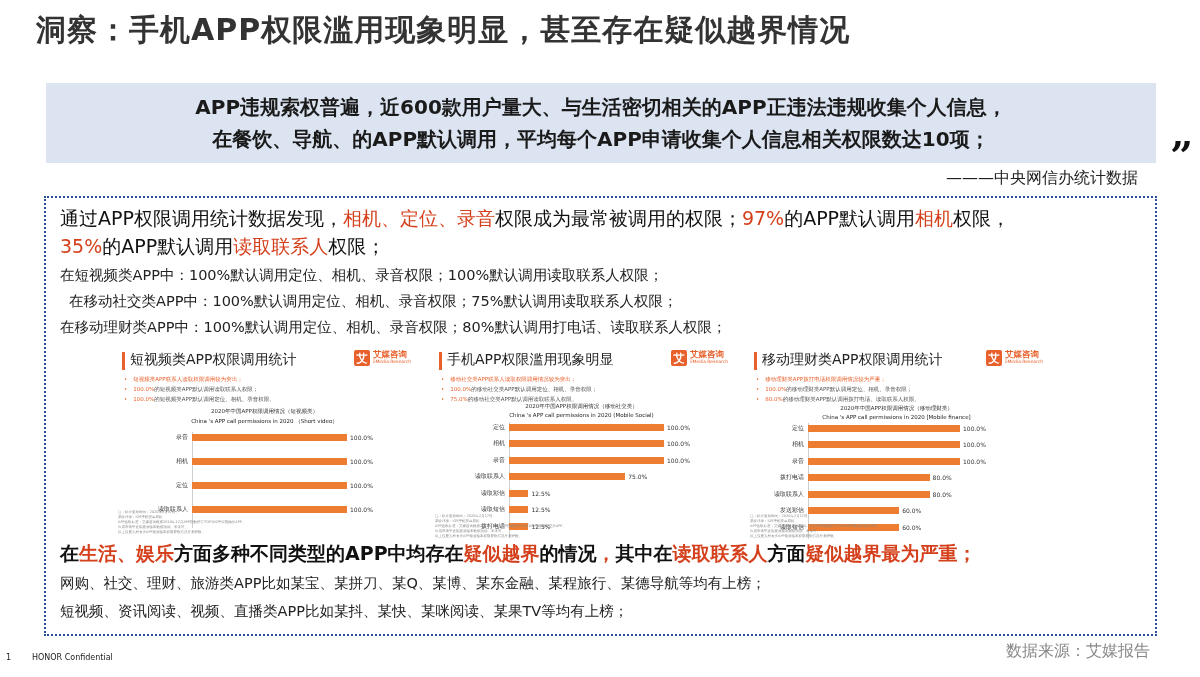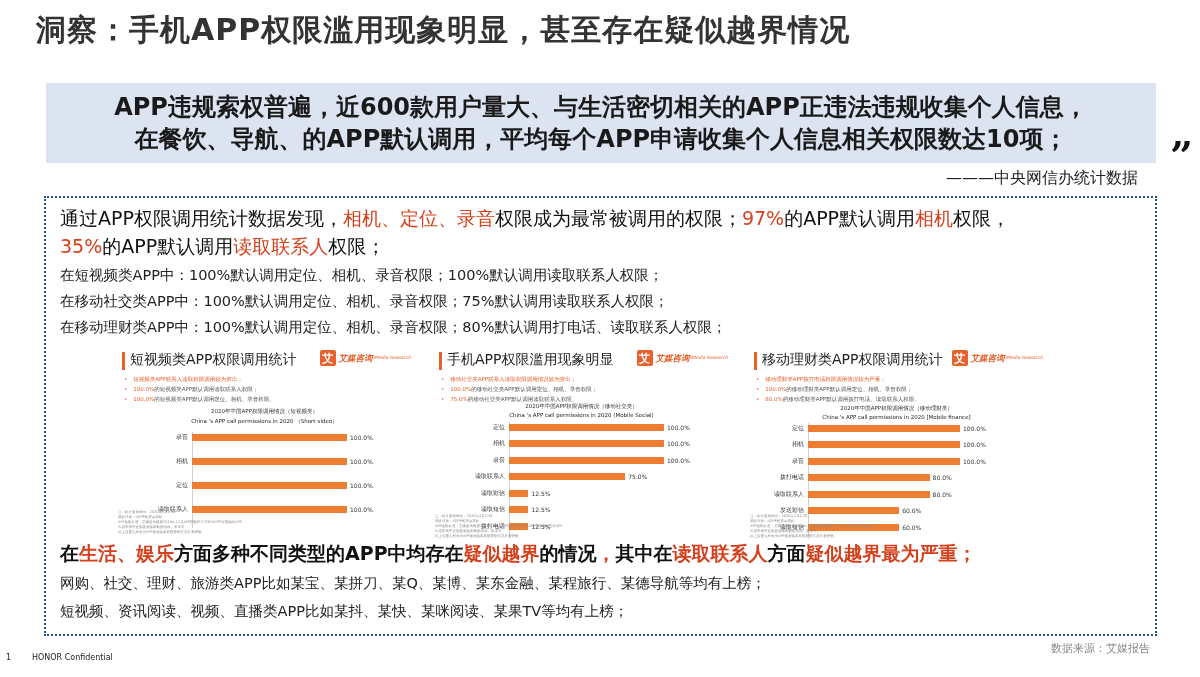--- a/index.html
+++ b/index.html
@@ -9,21 +9,21 @@
   .page-title {
     position: absolute; left: 36px; top: 10px;
     font-size: 30px; font-weight: bold; color: #333333; letter-spacing: 1px;
   }
 
   .quote-box {
     position: absolute; left: 46px; top: 83px; width: 1110px; height: 80px;
     background: #dce4f2;
     display: flex; flex-direction: column; align-items: center; justify-content: center;
   }
-  .quote-line { font-size: 24px; font-weight: bold; color: #1a1a1a; line-height: 32px; white-space: nowrap; }
+  .quote-line { font-size: 20px; font-weight: bold; color: #1a1a1a; line-height: 32px; white-space: nowrap; }
 
   .quote-mark {
     position: absolute; left: 1170px; top: 136px;
     font-size: 40px; font-weight: bold; color: #111; line-height: 40px;
     font-family: "DejaVu Serif", serif;
   }
   .quote-source {
     position: absolute; right: 62px; top: 168px;
     font-size: 16px; color: #222;
   }
@@ -33,37 +33,37 @@
     border: 2px dotted #2a4a9a;
   }
 
   .headline { position: absolute; left: 14px; font-size: 19px; font-weight: normal; color: #111; white-space: nowrap; }
   .hl { color: #d5401c; }
   .headline-1 { top: 8px; }
   .headline-2 { top: 36px; }
 
   .detail { position: absolute; left: 14px; font-size: 14.5px; color: #222; white-space: nowrap; }
   .detail-1 { top: 68px; }
-  .detail-2 { top: 94px; }
+  .detail-2 { top: 94px; margin-left: 9px; }
   .detail-3 { top: 120px; }
 
   .chart-card {
     position: absolute; top: 148px; width: 305px; height: 196px;
     background: #fff;
   }
   .card-1 { left: 66px; }
   .card-2 { left: 383px; }
   .card-3 { left: 698px; }
 
   .card-title-bar { position: absolute; left: 10px; top: 6px; width: 3px; height: 18px; background: #e8612c; }
   .card-title { position: absolute; left: 18px; top: 5px; font-size: 14px; font-weight: normal; color: #222; white-space: nowrap; }
 
   .brand { position: absolute; right: 6px; top: 4px; display: flex; align-items: center; }
   .brand-icon { width: 16px; height: 16px; background: #e8612c; color: #fff; font-size: 11px; font-weight: bold; display: flex; align-items: center; justify-content: center; border-radius: 2px; }
-  .brand-text { margin-left: 3px; display: flex; flex-direction: row; line-height: 8px; font-style: italic; }
+  .brand-text { margin-left: 3px; display: flex; flex-direction: column; line-height: 8px; }
   .brand-cn { font-size: 8.5px; color: #e8612c; font-weight: bold; }
   .brand-en { font-size: 4.5px; color: #e8612c; }
 
   .bullets { position: absolute; left: 12px; top: 28px; }
   .bullet { font-size: 5.5px; color: #555; line-height: 10px; white-space: nowrap; }
   .bullet .dot { color: #e8612c; margin-right: 6px; }
   .bullet .o { color: #e8612c; }
   .bullet.first { color: #e8612c; }
 
   .chart-title-cn { position: absolute; left: 0; width: 100%; text-align: center; font-size: 5.5px; color: #333; white-space: nowrap; }
@@ -75,21 +75,21 @@
   .bar-axis { position: absolute; top: 0; width: 1px; background: #cfcfcf; }
   .bar { height: 7px; background: #ed7d31; }
   .bar-value { font-size: 6px; color: #333; margin-left: 3px; white-space: nowrap; }
 
   .footnote { position: absolute; left: 6px; font-size: 3.5px; color: #888; line-height: 5px; white-space: nowrap; }
 
   .headline-3 { position: absolute; left: 14px; top: 343px; font-size: 19px; font-weight: bold; color: #111; white-space: nowrap; }
   .detail-4 { top: 376px; }
   .detail-5 { top: 404px; }
 
-  .data-source { position: absolute; right: 50px; top: 641px; font-size: 11px; color: #888; }
+  .data-source { position: absolute; right: 50px; top: 641px; font-size: 16px; color: #888; }
   .footer-page { position: absolute; left: 6px; top: 653px; font-size: 8px; color: #222; }
   .footer-conf { position: absolute; left: 32px; top: 653px; font-size: 8px; color: #222; }
 </style>
 </head>
 <body>
 
 <div class="page-title">洞察：手机APP权限滥用现象明显，甚至存在疑似越界情况</div>
 
 <div class="quote-box">
   <div class="quote-line">APP违规索权普遍，近600款用户量大、与生活密切相关的APP正违法违规收集个人信息，</div>

